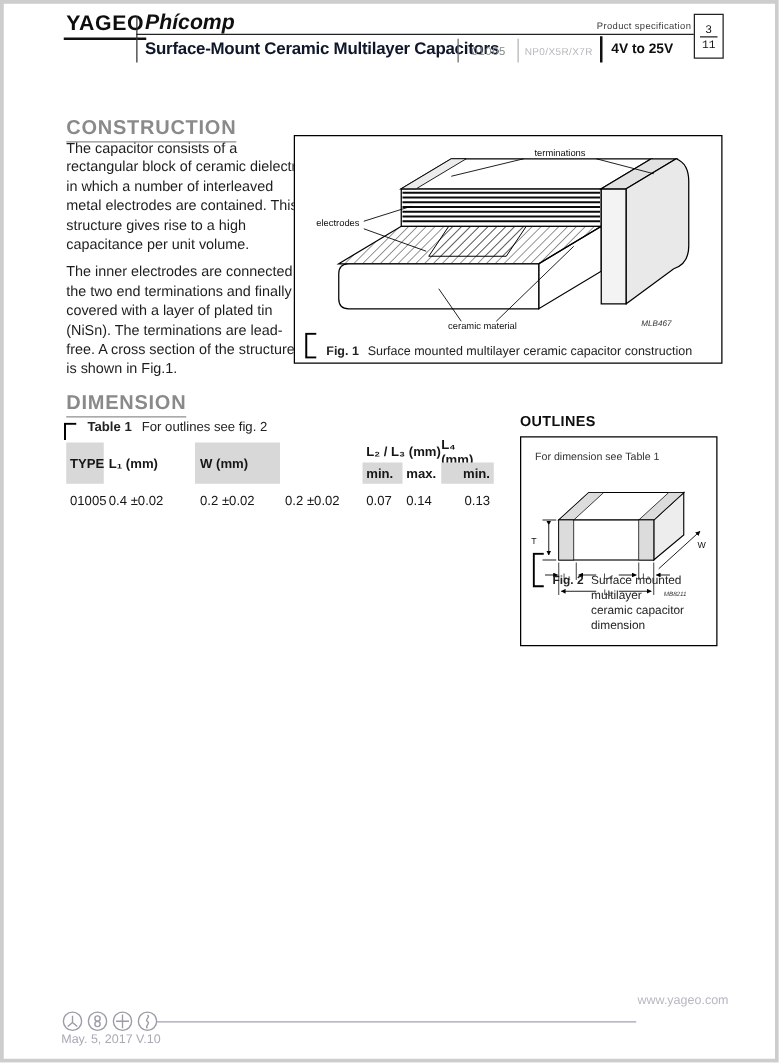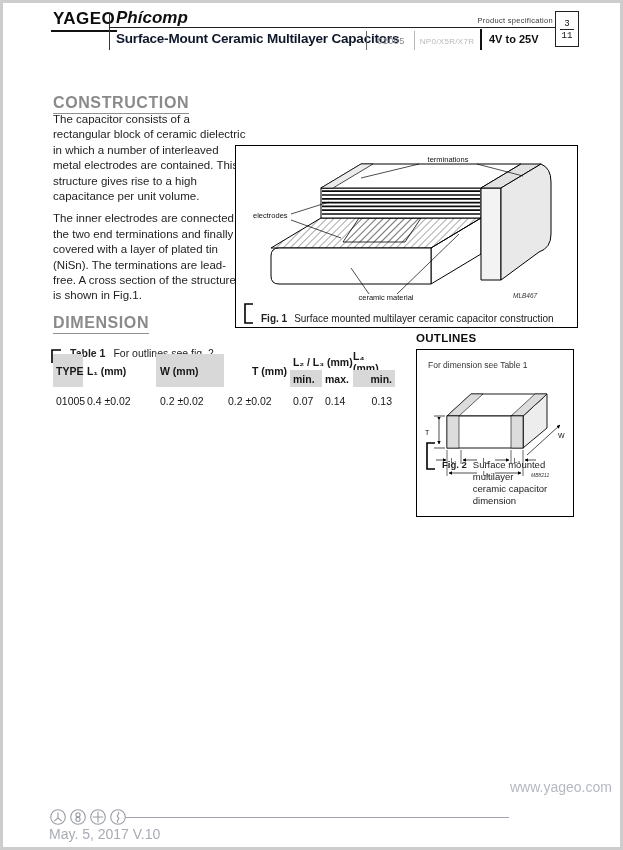--- a/index.html
+++ b/index.html
@@ -28,47 +28,47 @@
   .v-sep-3{left:477px;top:26px;width:2px;height:21px;background:#111;}
   .voltage{left:486px;top:30px;font-size:11px;font-weight:bold;color:#0e0e0e;}
   
   .sec-head{font-size:16px;font-weight:bold;color:#8a8a8a;letter-spacing:.6px;
     border-bottom:1px solid #8f8f8f;padding-bottom:1px;}
   
   .cons-body{left:50px;top:109px;width:194px;font-size:11.5px;line-height:15.4px;color:#1d1d1d;}
   .cons-body p{margin:0 0 7px 0;}
   
   .figbox{border:1px solid #000;background:#fff;}
-  .fig1-box{left:232px;top:105px;width:341px;height:181px;margin-top:37px;}
+  .fig1-box{left:232px;top:105px;width:341px;height:181px;}
   .fig-caption{display:flex;align-items:flex-end;gap:7px;font-size:10px;color:#222;}
   .fig-label{font-weight:bold;white-space:nowrap;}
   .bracket{flex:none;}
   
-  .tbl-caption{left:48px;top:344px;display:flex;align-items:flex-start;gap:8px;font-size:10.5px;color:#222;}
+  .tbl-caption{left:48px;top:333px;display:flex;align-items:flex-start;gap:8px;font-size:10.5px;color:#222;}
   .dim-table{left:50px;top:351px;display:grid;
     grid-template-columns:30px 73px 68px 66px 32px 31px 42px;
     grid-template-rows:16px 17px 5px 17px;
     font-size:10.5px;color:#161616;}
   .dim-table > div{display:flex;align-items:center;}
   .hd{font-weight:bold;}
   .gy{background:#d8d8d8;}
   .pl{padding-left:3px;}
   .pl4{padding-left:4px;}
   .rt{justify-content:flex-end;padding-right:3px;}
   .sp2{grid-row:1 / span 2;}
   
   .out-head{left:413px;top:329px;font-size:11.5px;font-weight:bold;color:#0d0d0d;letter-spacing:.3px;}
   .out-box{left:413px;top:346px;width:156px;height:166px;}
   .out-note{position:absolute;left:11px;top:10px;font-size:8.5px;color:#333;}
   .out-cap{position:absolute;left:9px;bottom:9px;display:flex;gap:6px;font-size:9.5px;color:#222;}
   
   .cert-icons{left:46px;top:805px;display:flex;gap:2px;}
   .f-line{left:122px;top:814px;width:384px;height:1px;background:#a2a4ad;}
-  .f-url{left:507px;top:776px;font-size:14px;color:#b6b8c2;text-decoration:none;text-align:right;}
-  .f-date{left:46px;top:823px;font-size:14px;color:#a9abb4;}
+  .f-url{left:507px;top:792px;font-size:10px;color:#b6b8c2;text-decoration:none;text-align:right;}
+  .f-date{left:46px;top:823px;font-size:10px;color:#a9abb4;}
   svg text{font-family:"Liberation Sans",sans-serif;}
 </style>
 </head>
 <body>
 
 <div class="page">
 
   <div class="abs brand-yageo">YAGEO</div>
   <div class="abs v-sep-main"></div>
   <div class="abs brand-phycomp">Phícomp</div>
@@ -153,21 +153,20 @@
       <path d="M10,1 L1,1 L1,14" fill="none" stroke="#000" stroke-width="1.6"></path>
     </svg>
     <span style="font-weight:bold;">Table 1</span>
     <span>For outlines see fig. 2</span>
   </div>
 
   <div class="abs dim-table">
     <div class="hd gy pl sp2" style="grid-column:1;">TYPE</div>
     <div class="hd gy pl4 sp2" style="grid-column:3;">W (mm)</div>
     <div class="hd pl4 sp2" style="grid-column:2;">L₁ (mm)</div>
-    <div class="hd rt sp2" style="grid-column:4;">T (mm)</div>
     <div class="hd pl" style="grid-column:5 / span 2;grid-row:1;">L₂ / L₃ (mm)</div>
     <div class="hd rt" style="grid-column:7;grid-row:1;">L₄ (mm)</div>
     <div class="hd gy pl" style="grid-column:5;grid-row:2;">min.</div>
     <div class="hd pl" style="grid-column:6;grid-row:2;">max.</div>
     <div class="hd gy rt" style="grid-column:7;grid-row:2;">min.</div>
     <div style="grid-column:1 / span 7;grid-row:3;"></div>
     <div class="pl" style="grid-column:1;grid-row:4;">01005</div>
     <div class="pl4" style="grid-column:2;grid-row:4;">0.4 ±0.02</div>
     <div class="pl4" style="grid-column:3;grid-row:4;">0.2 ±0.02</div>
     <div class="pl4" style="grid-column:4;grid-row:4;">0.2 ±0.02</div>

